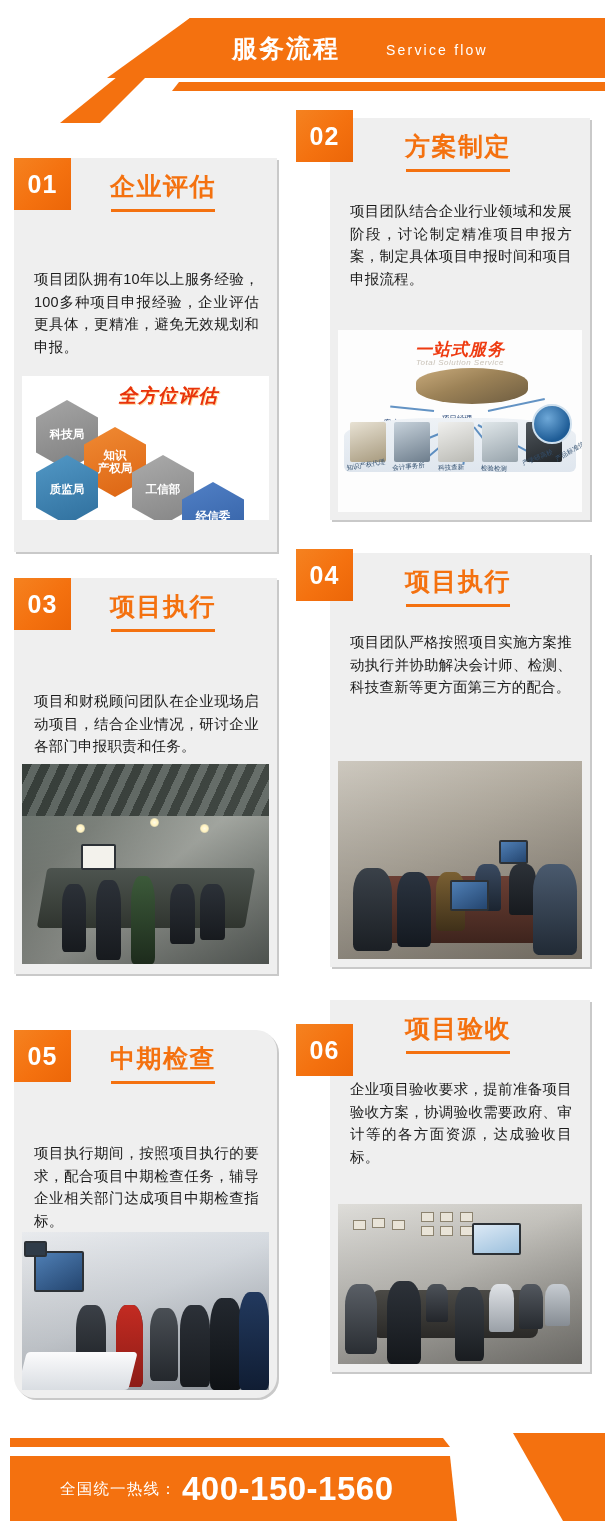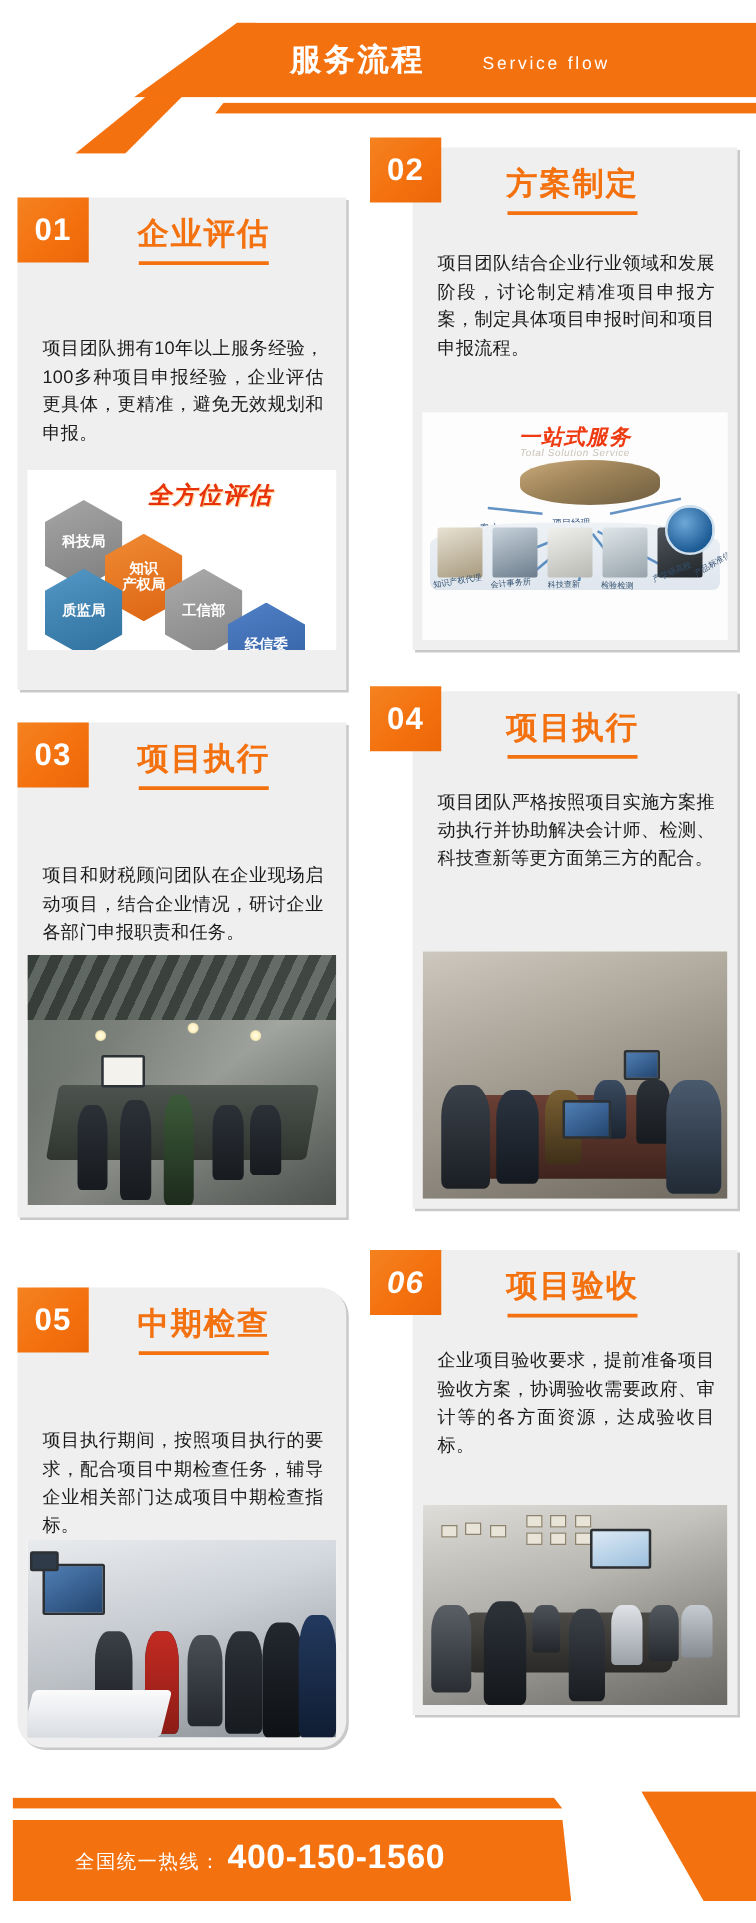--- a/index.html
+++ b/index.html
@@ -83,21 +83,21 @@
     align-items: center;
     justify-content: center;
     letter-spacing: 1px;
     z-index: 6;
   }
   .b1 { left: 14px;  top: 158px; }
   .b2 { left: 296px; top: 110px; }
   .b3 { left: 14px;  top: 578px; }
   .b4 { left: 296px; top: 549px; }
   .b5 { left: 14px;  top: 1030px; }
-  .b6 { left: 296px; top: 1000px; font-style: italic; }
+  .b6 { left: 296px; top: 1024px; }
 
   .card-title {
     position: absolute;
     color: #F4710F;
     font-size: 25px;
     font-weight: bold;
     letter-spacing: 1.5px;
     white-space: nowrap;
   }
   .card-title::after {
@@ -276,21 +276,21 @@
     width: 160px; height: 88px;
     background:#F4710F;
     clip-path: polygon(68px 0, 160px 0, 160px 88px, 118px 88px);
   }
   .footer-label {
     position:absolute; left: 60px; top: 79px;
     font-size: 15.5px; color:#ffffff; letter-spacing: 1.2px;
   }
   .footer-phone {
     position:absolute; left: 182px; top: 70px;
-    font-size: 27px; font-weight: bold; color:#ffffff; letter-spacing: .5px;
+    font-size: 33px; font-weight: bold; color:#ffffff; letter-spacing: .5px;
   }
 </style>
 </head>
 <body>
 
 <div class="header">
   <div class="header-wedge"></div>
   <div class="header-band"></div>
   <div class="header-stripe"></div>
   <div class="header-title-zh">服务流程</div>

